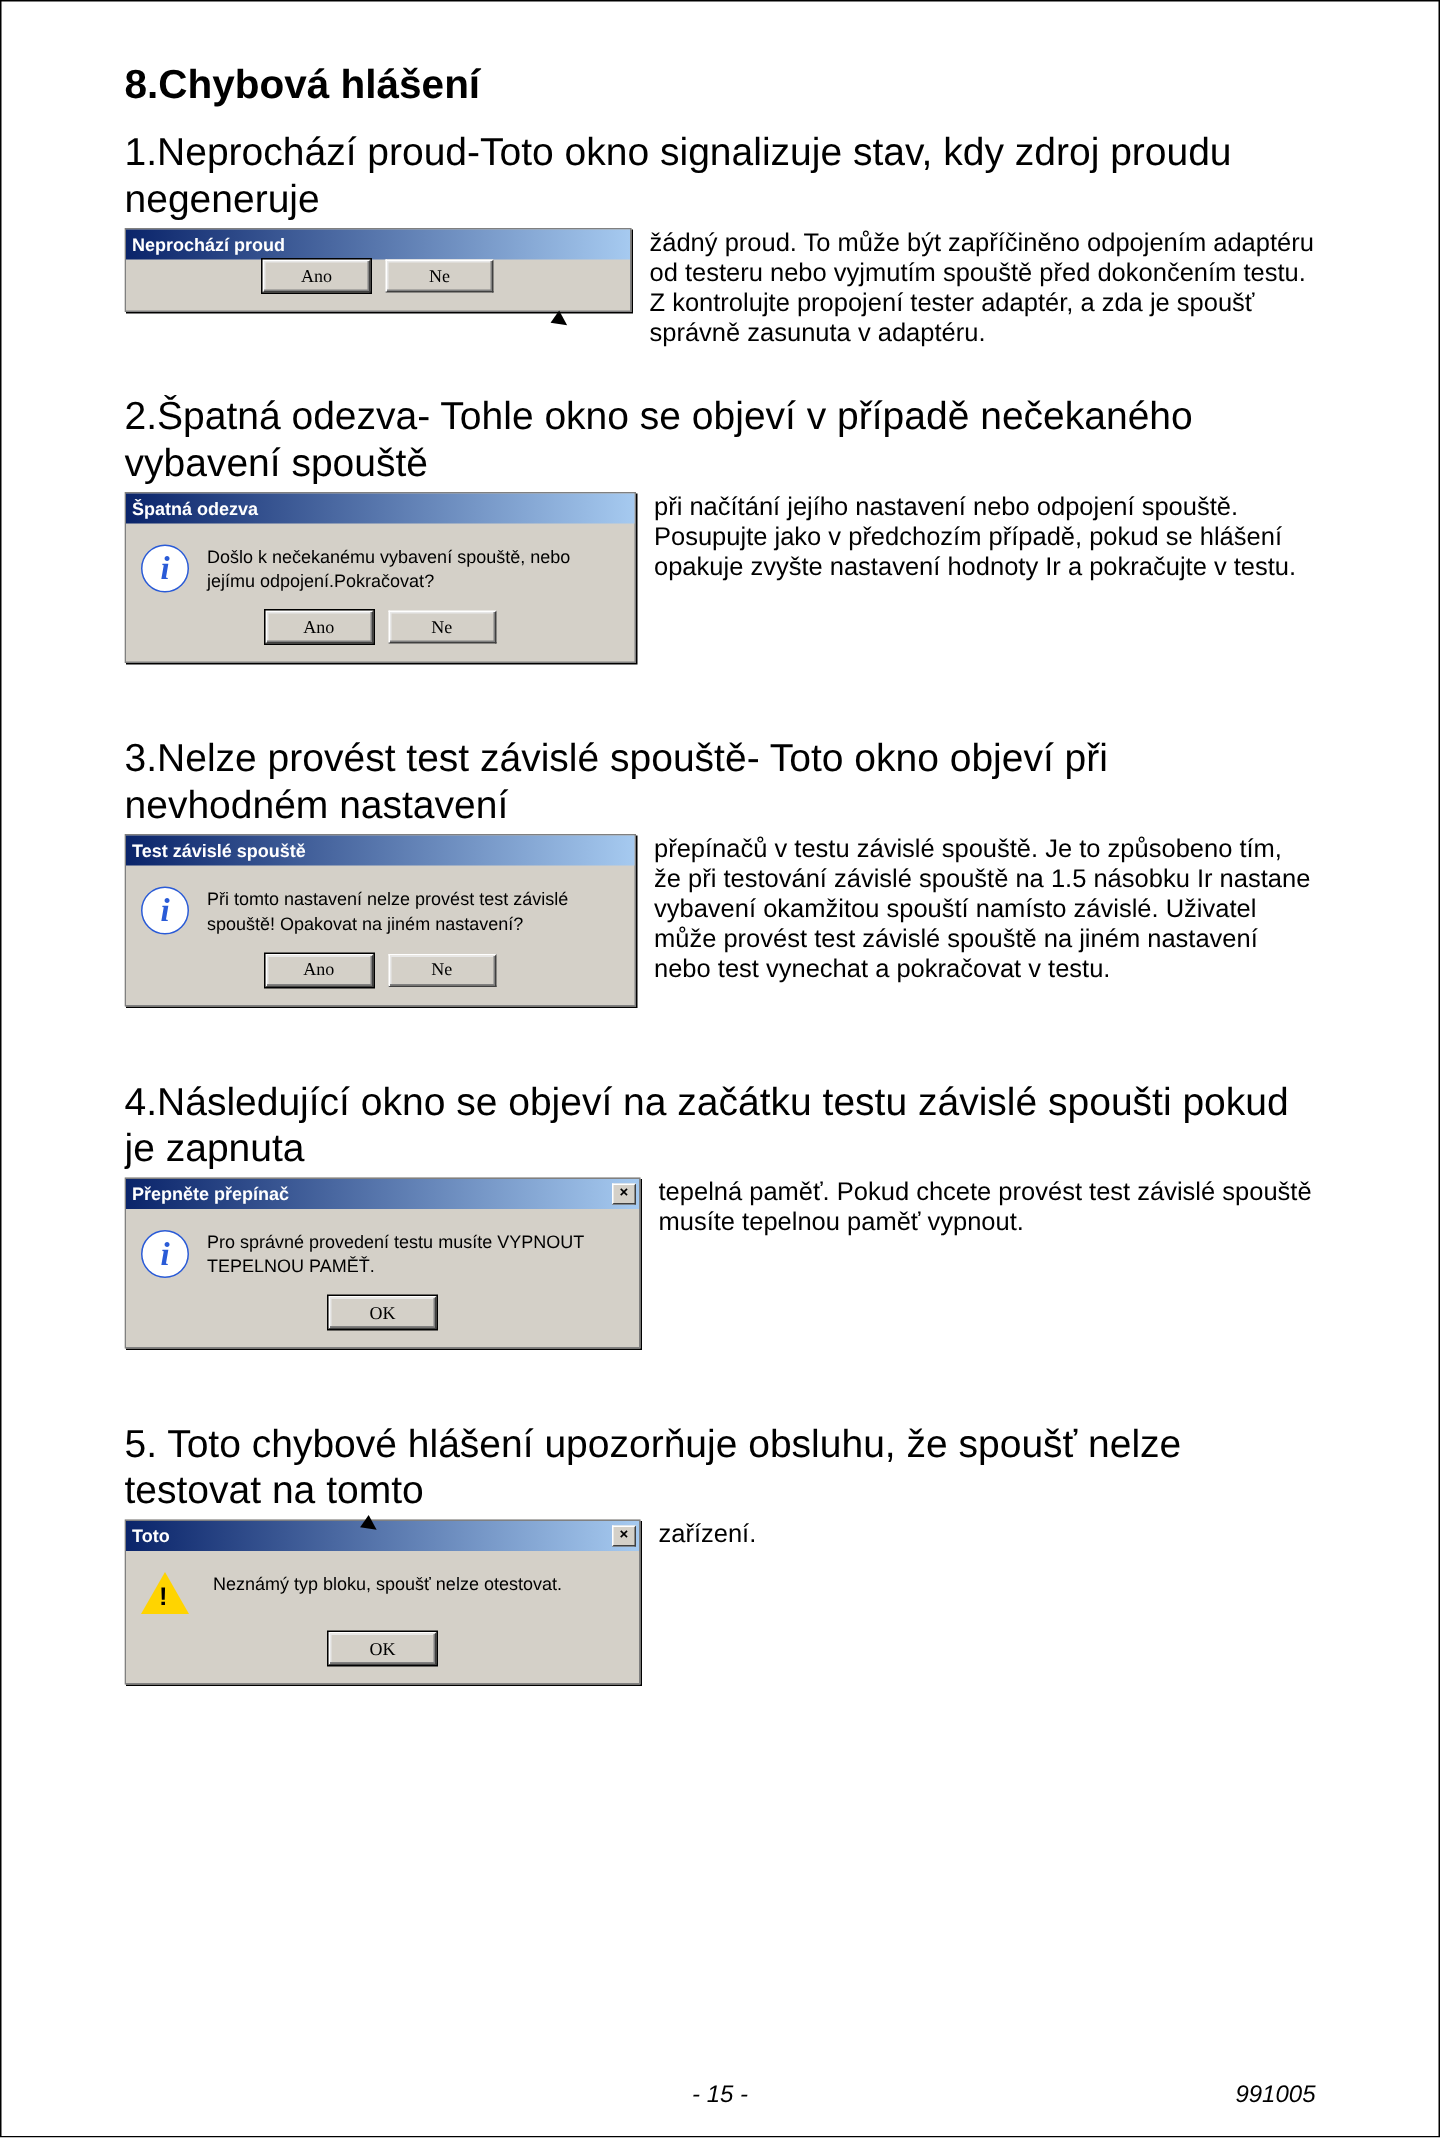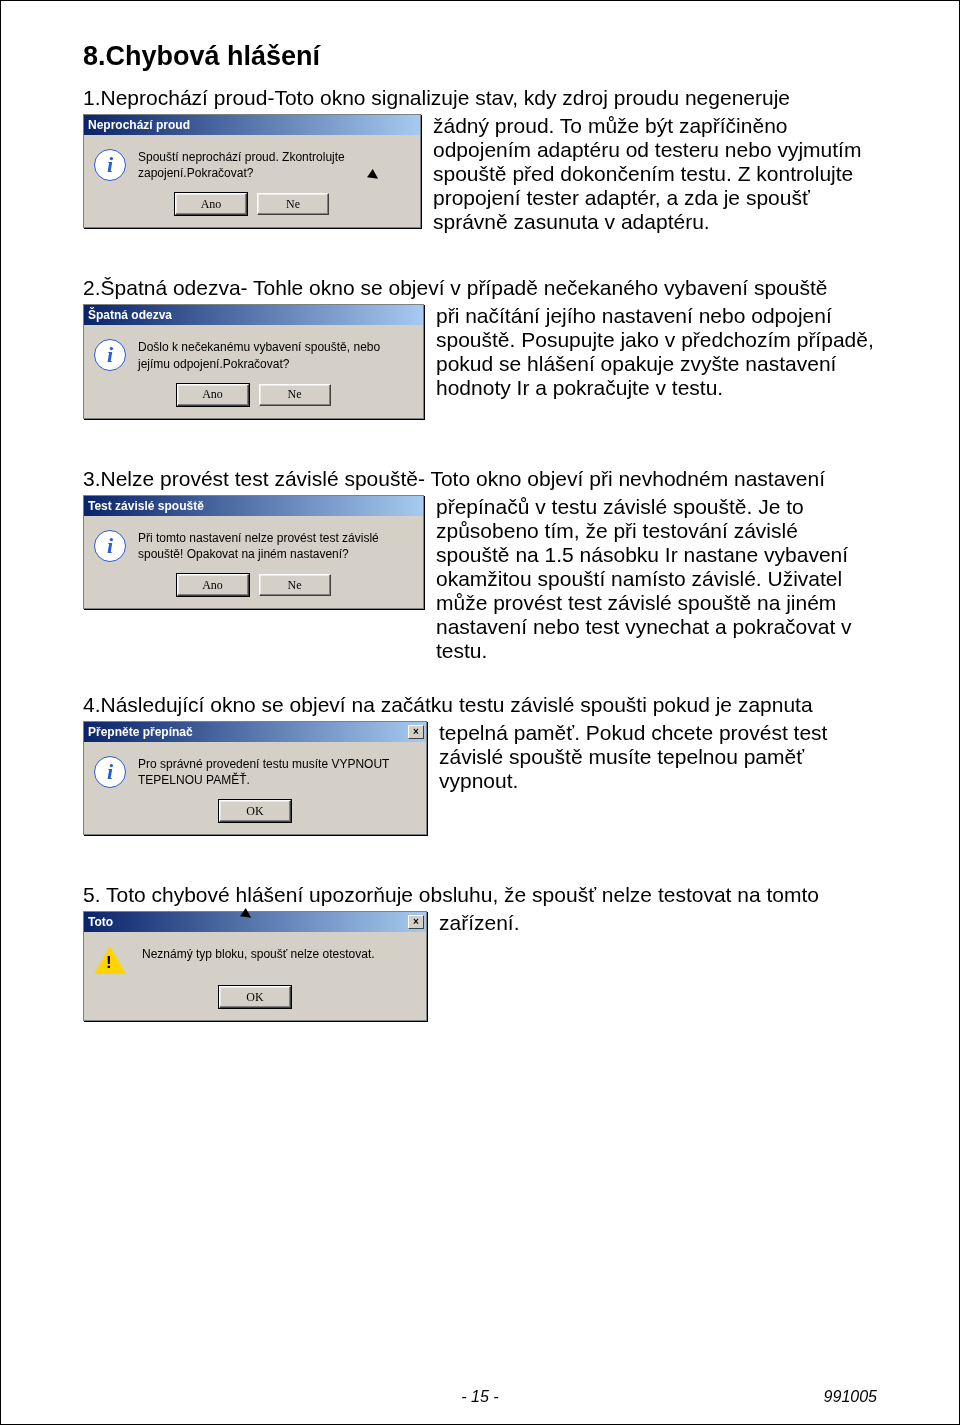--- a/index.html
+++ b/index.html
@@ -8,24 +8,24 @@
     width: 960px; height: 1425px;
     padding: 40px 82px 30px 82px;
     border: 1px solid #000;
     margin: 0;
     position: relative;
   }
   .section-title { font-size: 27px; font-weight: bold; margin-bottom: 14px; }
   .intro { font-size: 21px; margin-bottom: 8px; }
 
   .item { margin-bottom: 30px; overflow: hidden; }
-  .item-lead { font-size: 21px; margin-bottom: 4px; }
+  .item-lead { font-size: 26px; margin-bottom: 4px; }
 
   .dialog-wrap { float: left; margin-right: 12px; margin-bottom: 18px; }
-  .aside-text { font-size: 21px; overflow: hidden; }
+  .aside-text { font-size: 17px; overflow: hidden; }
 
   
   .dialog {
     width: 338px;
     font-family: Tahoma, Arial, sans-serif;
     background: #d4d0c8;
     border: 1px solid #808080;
     box-shadow: 1px 1px 0 #000;
   }
   .dialog.narrow { width: 344px; }
@@ -120,24 +120,20 @@
 
   <div class="section-title">8.Chybová hlášení</div>
 
   <div class="item">
     <div class="item-lead">1.Neprochází proud-Toto okno signalizuje stav, kdy zdroj proudu negeneruje</div>
     <div class="dialog-wrap">
       <div class="dialog" style="position:relative;">
         <div class="titlebar">
           <span>Neprochází proud</span>
         </div>
-        <div class="dialog-body">
-          <div class="dialog-icon info-icon"></div>
-          <div class="dialog-msg">Spouští neprochází proud. Zkontrolujte zapojení.Pokračovat?</div>
-        </div>
         <div class="dialog-buttons">
           <div class="dlg-btn default">Ano</div>
           <div class="dlg-btn">Ne</div>
         </div>
         <div class="cursor-arrow" style="top:56px; left:285px;"></div>
       </div>
     </div>
     <div class="aside-text">žádný proud. To může být zapříčiněno odpojením adaptéru od testeru nebo vyjmutím spouště před dokončením testu. Z kontrolujte propojení tester adaptér, a zda je spoušť správně zasunuta v adaptéru.</div>
   </div>
 

